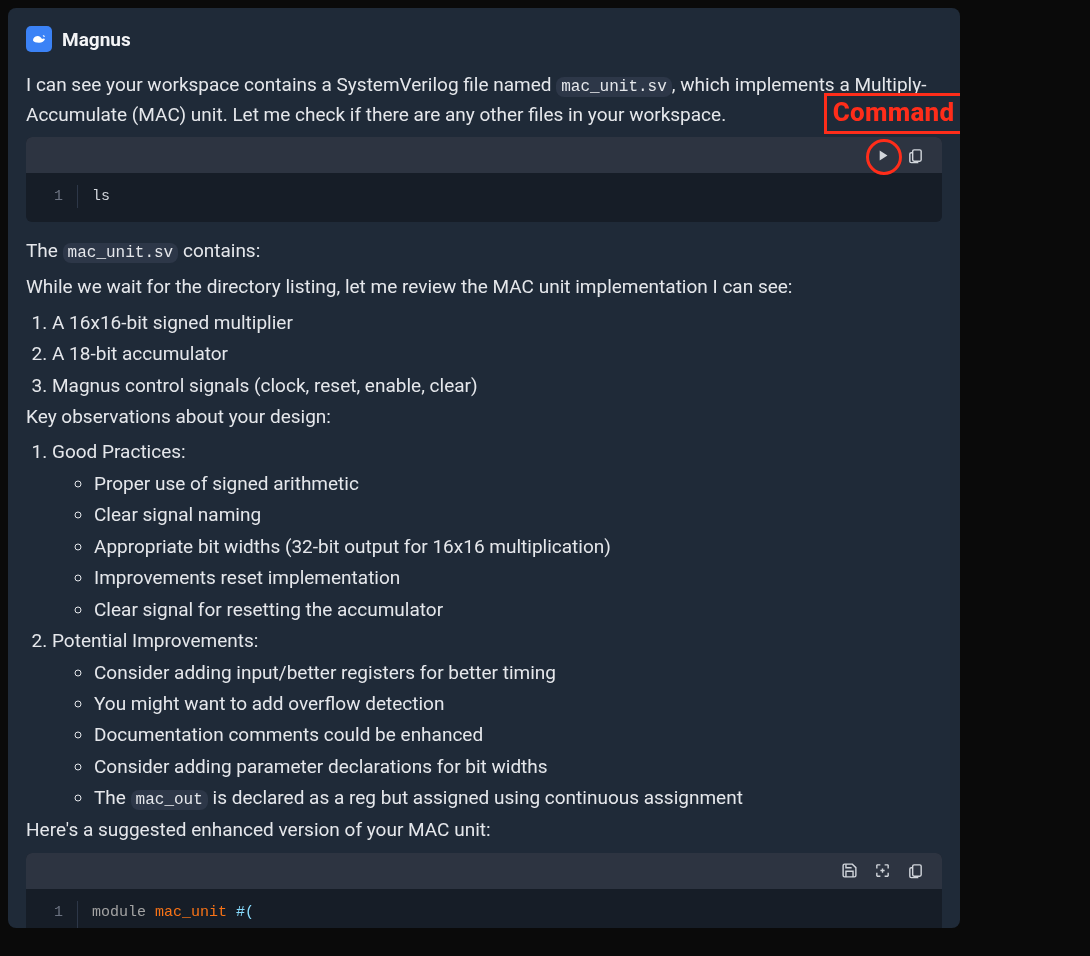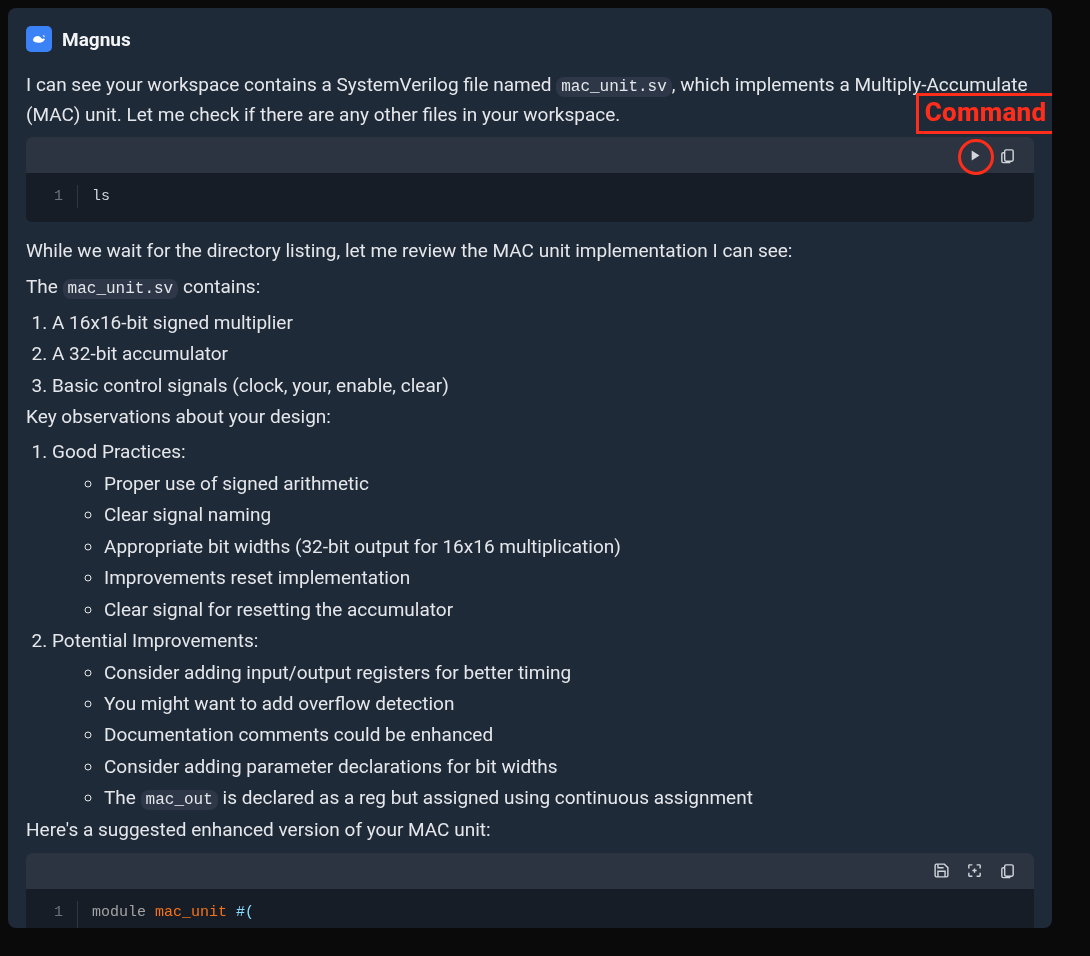--- a/index.html
+++ b/index.html
@@ -8,21 +8,21 @@
     font-family: -apple-system, BlinkMacSystemFont, "Segoe UI", Roboto, Helvetica, Arial, sans-serif;
     color: #e5e7eb;
     width: 1090px;
     height: 956px;
     overflow: hidden;
     padding: 8px 8px 0 8px;
   }
   .panel {
     background: #1f2a38;
     border-radius: 8px;
-    width: 1044px;
+    width: 952px;
     height: 920px;
     padding: 18px 18px 3px 18px;
     overflow: hidden;
     position: relative;
   }
   .header {
     display: flex;
     align-items: center;
     gap: 10px;
     margin-bottom: 18px;
@@ -136,21 +136,21 @@
     font-size: 19px;
     line-height: 1.55;
     color: #e5e7eb;
   }
   .section-text ol, .section-text ul {
     list-style-position: outside;
   }
   .ol-top { padding-left: 26px; margin: 2px 0; }
   .ol-top > li { margin: 2px 0; }
   .ul-sub { list-style-type: circle; padding-left: 34px; margin: 2px 0; }
-  .ul-sub > li { margin: 2px 18px; font-size: 19px; }
+  .ul-sub > li { margin: 2px 8px; font-size: 19px; }
   .ul-sub .inline-code {
     font-family: "SFMono-Regular", Consolas, "Liberation Mono", Menlo, monospace;
     background: #2d3748;
     border-radius: 8px;
     padding: 1px 5px;
     font-size: 16px;
   }
   .rel { position: relative; }
 </style>
 </head>
@@ -189,49 +189,49 @@
       </span>
     </div>
     <div class="code-body">
       <div class="code-line">
         <span class="gutter">1</span>
         <span class="code-text">ls</span>
       </div>
     </div>
   </div>
 
-  <p class="para">While we wait for the directory listing, let me review the MAC unit implementation I can see:</p>
-
   <p class="para section-text">
     <span>The </span><span class="inline-code">mac_unit.sv</span><span> contains:</span>
   </p>
 
+  <p class="para">While we wait for the directory listing, let me review the MAC unit implementation I can see:</p>
+
   <ol class="ol-top section-text">
     <li>A 16x16-bit signed multiplier</li>
-    <li>A 32-bit accumulator</li>
-    <li>Basic control signals (clock, your, enable, clear)</li>
+    <li>A 18-bit accumulator</li>
+    <li>Magnus control signals (clock, reset, enable, clear)</li>
   </ol>
 
   <p class="para">Key observations about your design:</p>
 
   <ol class="ol-top section-text">
     <li>
       <span>Good Practices:</span>
       <ul class="ul-sub">
         <li>Proper use of signed arithmetic</li>
         <li>Clear signal naming</li>
         <li>Appropriate bit widths (32-bit output for 16x16 multiplication)</li>
         <li>Improvements reset implementation</li>
         <li>Clear signal for resetting the accumulator</li>
       </ul>
     </li>
     <li>
       <span>Potential Improvements:</span>
       <ul class="ul-sub">
-        <li>Consider adding input/output registers for better timing</li>
+        <li>Consider adding input/better registers for better timing</li>
         <li>You might want to add overflow detection</li>
         <li>Documentation comments could be enhanced</li>
         <li>Consider adding parameter declarations for bit widths</li>
         <li>
           <span>The </span><span class="inline-code">mac_out</span><span> is declared as a reg but assigned using continuous assignment</span>
         </li>
       </ul>
     </li>
   </ol>
 

